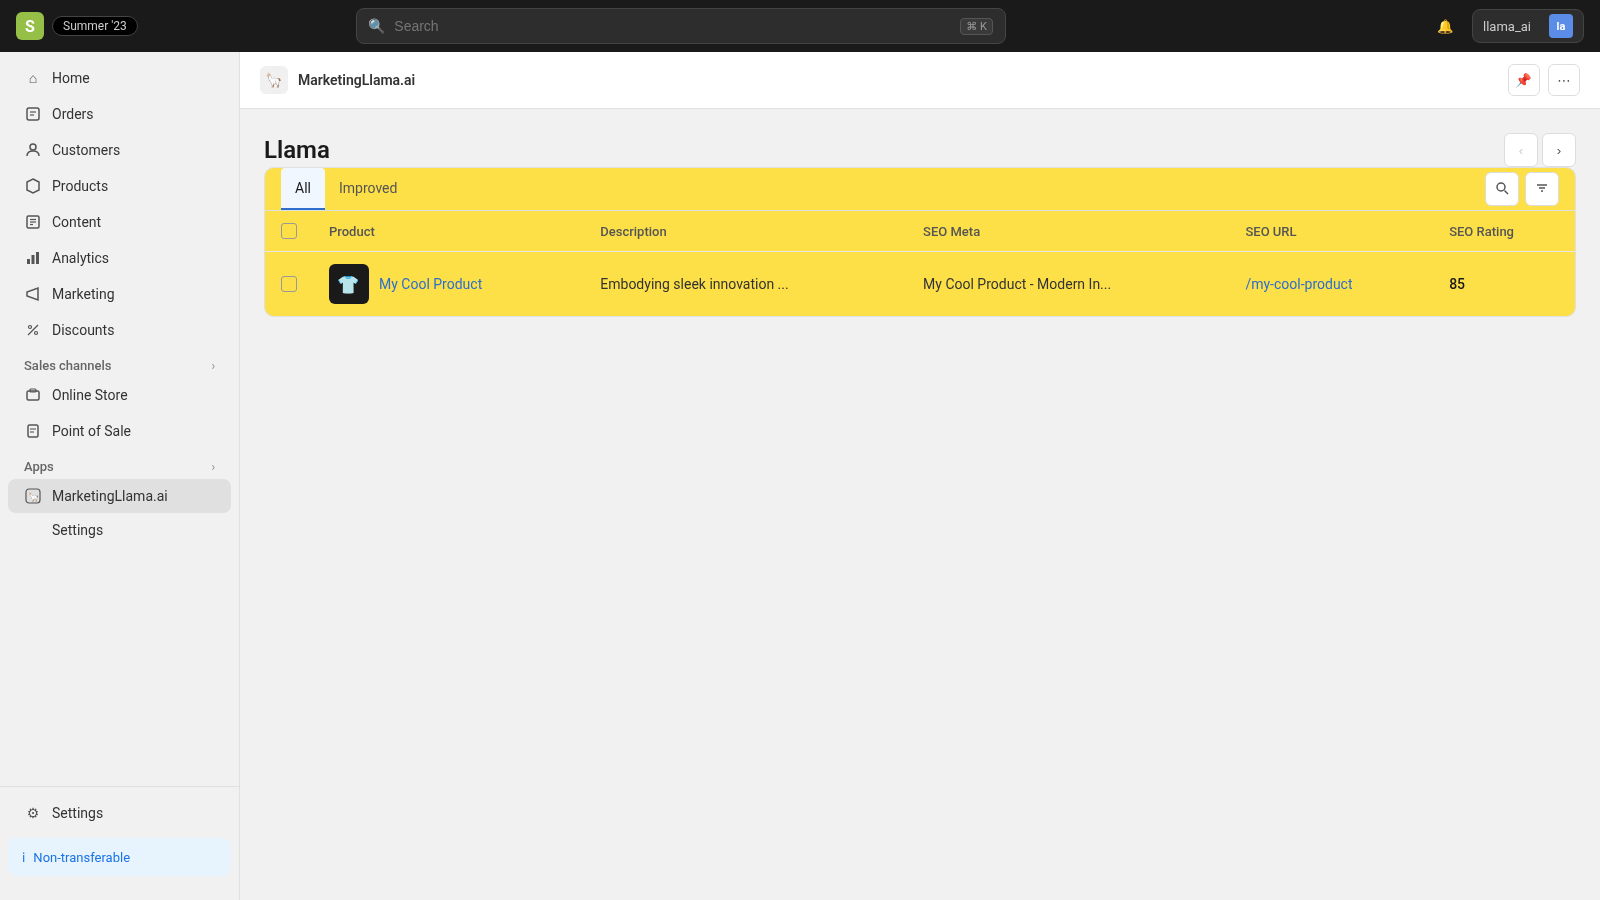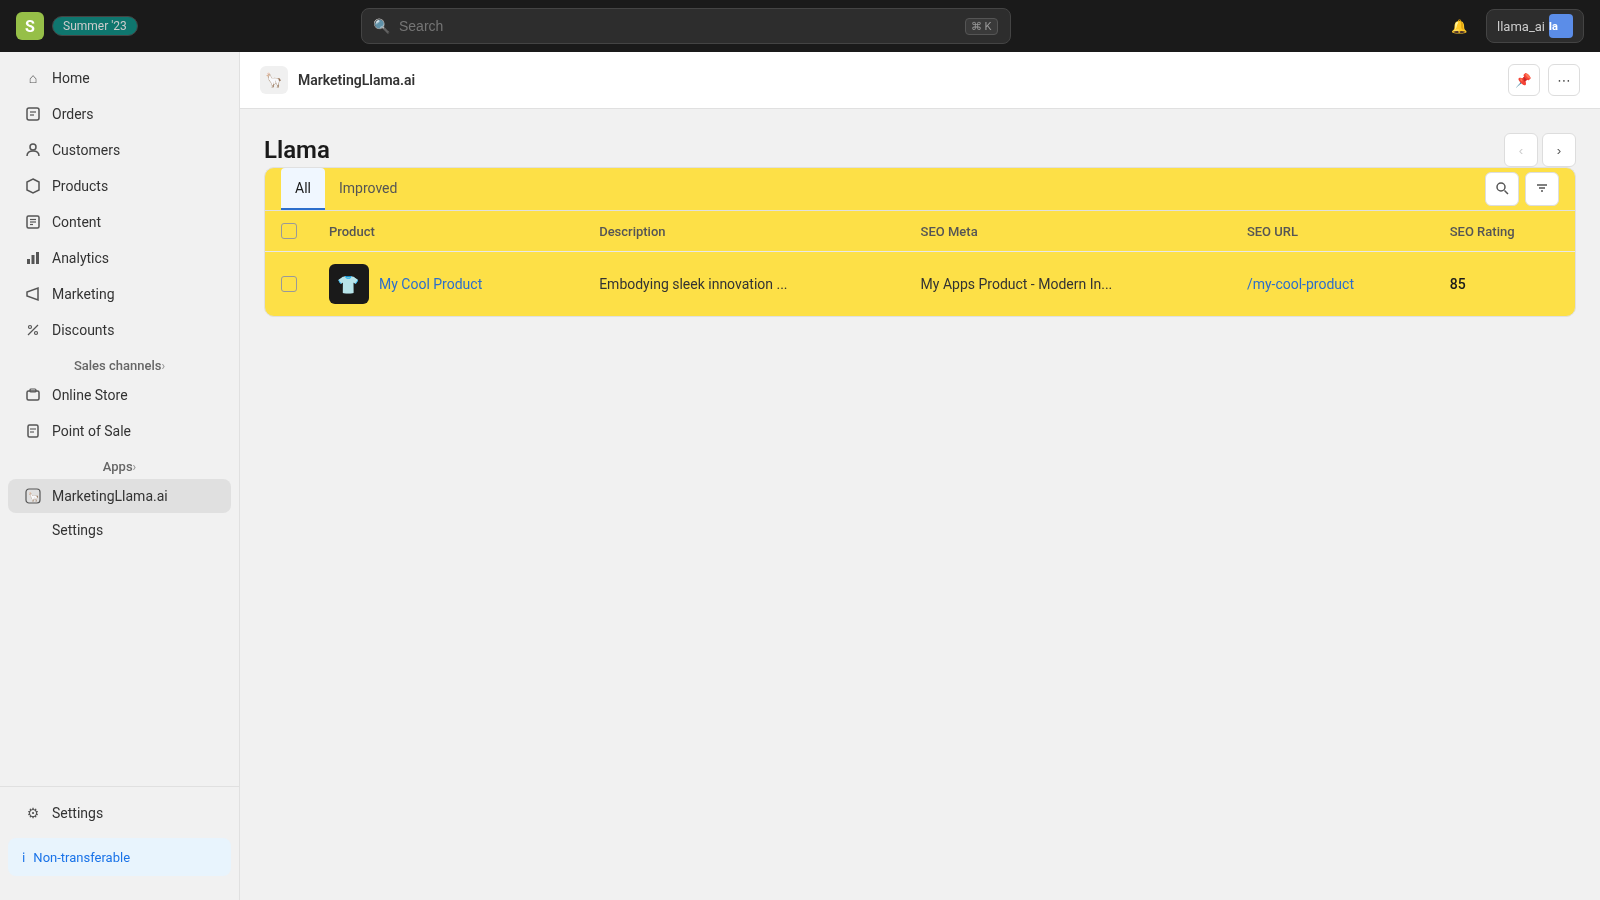--- a/index.html
+++ b/index.html
@@ -2,38 +2,38 @@
 <html><head>
   <meta charset="utf-8">
   <style>
     * { box-sizing: border-box; margin: 0; padding: 0; }
     body { font-family: -apple-system, BlinkMacSystemFont, 'Segoe UI', Roboto, sans-serif; background: #f1f1f1; color: #1a1a1a; font-size: 14px; display: flex; flex-direction: column; height: 100vh; overflow: hidden; }
 
     
     .topbar { background: #1a1a1a; height: 52px; display: flex; align-items: center; padding: 0 16px; gap: 12px; flex-shrink: 0; }
     .shopify-logo { display: flex; align-items: center; gap: 8px; }
     .shopify-logo-icon { width: 28px; height: 28px; background: #96bf48; border-radius: 6px; display: flex; align-items: center; justify-content: center; color: white; font-weight: bold; font-size: 16px; }
-    .summer-badge { background: #0f766e; border: 1px solid #444; color: #ccc; border-radius: 12px; padding: 2px 10px; font-size: 12px; }
+    .summer-badge { background: #000000; border: 1px solid #444; color: #ccc; border-radius: 12px; padding: 2px 10px; font-size: 12px; }
     .search-bar { flex: 1; max-width: 650px; margin: 0 auto; background: #2d2d2d; border: 1px solid #444; border-radius: 8px; height: 36px; display: flex; align-items: center; padding: 0 12px; gap: 8px; color: #999; cursor: text; }
     .search-bar input { background: none; border: none; outline: none; color: #ccc; flex: 1; font-size: 14px; }
     .search-kbd { background: #3a3a3a; border: 1px solid #555; border-radius: 4px; padding: 1px 5px; font-size: 11px; color: #999; }
     .topbar-right { display: flex; align-items: center; gap: 10px; margin-left: auto; }
     .notif-btn { width: 32px; height: 32px; border-radius: 6px; background: transparent; border: none; cursor: pointer; display: flex; align-items: center; justify-content: center; color: #ccc; }
-    .user-btn { display: flex; align-items: center; gap: 4px; background: #2d2d2d; border: 1px solid #444; border-radius: 8px; padding: 4px 10px; cursor: pointer; color: #ccc; font-size: 13px; }
-    .user-avatar { width: 24px; height: 24px; background: #5b8de8; border-radius: 4px; display: flex; align-items: center; justify-content: flex-start; color: white; font-size: 11px; font-weight: bold; }
+    .user-btn { display: flex; align-items: center; gap: 18px; background: #2d2d2d; border: 1px solid #444; border-radius: 8px; padding: 4px 10px; cursor: pointer; color: #ccc; font-size: 13px; }
+    .user-avatar { width: 24px; height: 24px; background: #5b8de8; border-radius: 4px; display: flex; align-items: center; justify-content: center; color: white; font-size: 11px; font-weight: bold; }
 
     
     .main-layout { display: flex; flex: 1; overflow: hidden; }
 
     
     .sidebar { width: 240px; background: #f1f1f1; border-right: 1px solid #e0e0e0; display: flex; flex-direction: column; overflow-y: auto; flex-shrink: 0; padding: 8px 0; }
     .sidebar-item { display: flex; align-items: center; gap: 10px; padding: 8px 16px; cursor: pointer; border-radius: 8px; margin: 1px 8px; color: #333; text-decoration: none; }
     .sidebar-item.active { background: #e0e0e0; }
     .sidebar-item .icon { width: 18px; height: 18px; display: flex; align-items: center; justify-content: center; color: #555; flex-shrink: 0; }
-    .sidebar-section-title { display: flex; align-items: center; justify-content: center; padding: 10px 16px 4px; color: #666; font-size: 13px; font-weight: 500; cursor: pointer; margin: 0 8px; }
+    .sidebar-section-title { display: flex; align-items: center; justify-content: space-between; padding: 10px 16px 4px; color: #666; font-size: 13px; font-weight: 500; cursor: pointer; margin: 0 8px; }
     .sidebar-section-title .chevron { color: #999; font-size: 12px; }
     .sidebar-sub-item { padding: 7px 16px 7px 44px; cursor: pointer; color: #333; margin: 1px 8px; border-radius: 8px; }
     .sidebar-bottom { margin-top: auto; border-top: 1px solid #e0e0e0; padding: 8px 0; }
     .non-transferable { margin: 8px; background: #e8f4fd; border-radius: 8px; padding: 10px 14px; display: flex; align-items: center; gap: 8px; color: #1a73e8; font-size: 13px; }
 
     
     .content { flex: 1; display: flex; flex-direction: column; overflow: hidden; background: #f1f1f1; }
 
     
     .app-header { background: white; border-bottom: 1px solid #e0e0e0; padding: 12px 20px; display: flex; align-items: center; justify-content: space-between; }
@@ -296,21 +296,21 @@
               <td class="checkbox-cell">
                 <div class="checkbox"></div>
               </td>
               <td>
                 <div class="product-cell">
                   <div class="product-thumb">👕</div>
                   <a class="product-link" href="#">My Cool Product</a>
                 </div>
               </td>
               <td>Embodying sleek innovation ...</td>
-              <td>My Apps Product - Modern In...</td>
+              <td>My Cool Product - Modern In...</td>
               <td>
                 <a class="seo-url-link" href="#">/my-cool-product</a>
               </td>
               <td>
                 <span class="seo-rating">85</span>
               </td>
             </tr>
           </tbody>
         </table>
       </div>

